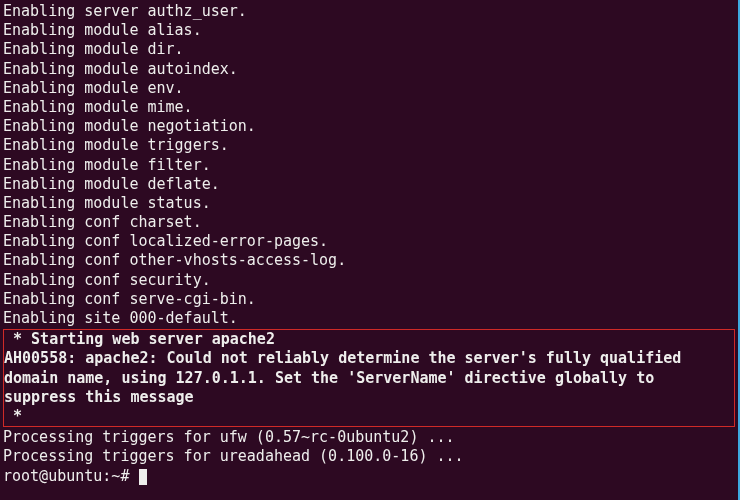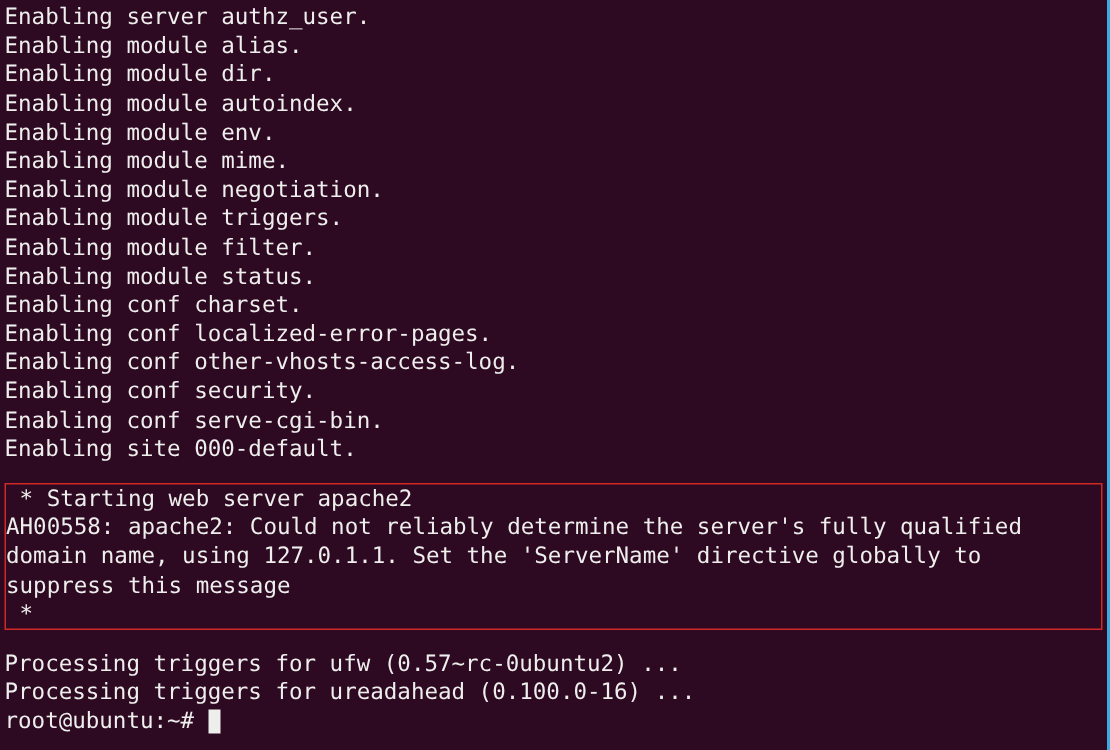--- a/index.html
+++ b/index.html
@@ -18,22 +18,23 @@
       overflow: hidden;
       padding: 2px 3px;
       border-right: 2px solid #3da9e0;
     }
     .line {
       white-space: pre-wrap;
       word-break: break-word;
     }
     .highlight-box {
       border: 1.5px solid #cf2a27;
-      margin: 13px 0;
+      margin: 1px 0;
       padding: 0;
+      font-weight: bold;
     }
     .prompt {
       display: inline;
     }
     .cursor {
       display: inline-block;
       width: 8px;
       height: 16px;
       background: #eeeeec;
       vertical-align: text-bottom;
@@ -47,20 +48,21 @@
   <div id="modules-container">
       <div class="line">Enabling server authz_user.</div>
       <div class="line">Enabling module alias.</div>
       <div class="line">Enabling module dir.</div>
       <div class="line">Enabling module autoindex.</div>
       <div class="line">Enabling module env.</div>
       <div class="line">Enabling module mime.</div>
       <div class="line">Enabling module negotiation.</div>
       <div class="line">Enabling module triggers.</div>
       <div class="line">Enabling module filter.</div>
+      <div class="line">Enabling module deflate.</div>
       <div class="line">Enabling module status.</div>
       <div class="line">Enabling conf charset.</div>
       <div class="line">Enabling conf localized-error-pages.</div>
       <div class="line">Enabling conf other-vhosts-access-log.</div>
       <div class="line">Enabling conf security.</div>
       <div class="line">Enabling conf serve-cgi-bin.</div>
       <div class="line">Enabling site 000-default.</div>
     </div>
 
   <div class="highlight-box">

